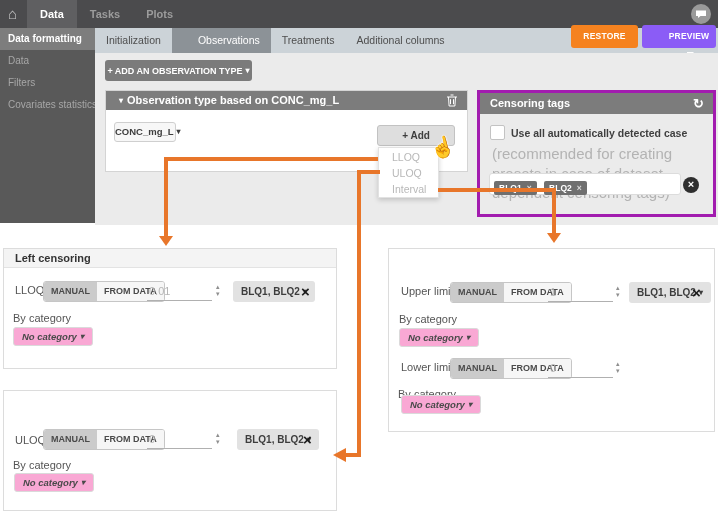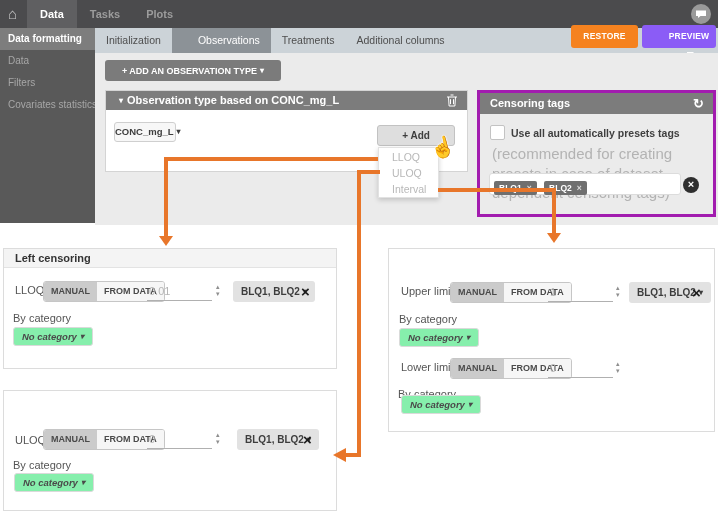--- a/index.html
+++ b/index.html
@@ -23,21 +23,21 @@
   
   .tabrow { left:95px; top:28px; width:623px; height:25px; background:#ccd3d8; display:flex; }
   .mtab { height:25px; line-height:25px; padding:0 11px; font-size:10.5px; color:#4e4e4e; }
   .mtab.active { background:#8c9297; color:#fff;padding-left:26px; }
   .btn-restore { left:571px; top:25px; width:67px; height:23px; background:#f5821f; border-radius:3px; color:#fff; font-size:8.5px; font-weight:bold; text-align:center; line-height:23px; letter-spacing:.2px; }
   .btn-preview { left:642px; top:25px; width:74px; height:23px; background:#8b5cf6; border-radius:3px; color:#fff; font-size:8.5px; font-weight:bold; text-align:center; line-height:23px; letter-spacing:.2px;padding-left:20px; }
   .btn-preview svg { vertical-align:-2px; margin-left:4px; }
 
   
   .maincontent { left:95px; top:53px; width:623px; height:172px; background:#ebebeb; }
-  .addobs { left:105px; top:60px; width:176px; height:21px; background:#7b7b7b; border-radius:3px; color:#fff; font-size:9px; font-weight:bold; line-height:21px; text-align:center; }
+  .addobs { left:105px; top:60px; width:147px; height:21px; background:#7b7b7b; border-radius:3px; color:#fff; font-size:9px; font-weight:bold; line-height:21px; text-align:center; }
 
   
   .dark-head { height:19px; background:#7c7c7c; color:#fff; font-size:11px; font-weight:bold; line-height:19px; padding-left:10px; position:relative; }
   .obs-panel { left:105px; top:90px; width:363px; height:82px; background:#fff; border:1px solid #d4d4d4; }
   .trash { position:absolute; right:9px; top:3px; }
   .conc-btn { left:8px; top:31px; width:62px; height:20px; background:#f7f7f7; border:1px solid #cfcfcf; border-radius:3px; font-size:9.5px; font-weight:bold; color:#3d3d3d; text-align:center; line-height:18px; }
   .addcens-btn { left:271px; top:34px; width:78px; height:21px; background:#dedede; border:1px solid #c2c2c2; border-radius:3px; font-size:10px; font-weight:bold; color:#3d3d3d; text-align:center; line-height:19px; }
 
   
   .tags-panel { left:477px; top:90px; width:239px; height:127px; background:#ebebeb; border:3px solid #a21caf; }
@@ -56,21 +56,21 @@
   .cpanel-head { height:19px; background:#f4f4f4; border-bottom:1px solid #e3e3e3; font-size:11px; font-weight:bold; color:#333; line-height:19px; padding-left:11px; }
   .rowlabel { font-size:11px; color:#555; }
   .seg { display:flex; border:1px solid #c6c6c6; border-radius:3px; overflow:hidden; height:21px; }
   .seg-btn { font-size:9px; font-weight:bold; color:#4a4a4a; line-height:19px; padding:0 7px; background:#f6f6f6; white-space:nowrap; }
   .seg-btn.sel { background:#cbcbcb; }
   .uinput { border:none; border-bottom:1px solid #b0b0b0; background:transparent; width:65px; height:19px; font-size:11px; color:#b5b5b5; font-family:inherit; padding:0 2px; }
   .spin { display:flex; flex-direction:column; color:#8f8f8f; font-size:7px; line-height:7px; }
   .spin span { cursor:default; }
   .blq-btn { background:#e2e2e2; border-radius:3px; height:21px; line-height:21px; padding:0 8px; font-size:10px; font-weight:bold; color:#3d3d3d; white-space:nowrap; }
   .xbtn { font-size:15px; font-weight:bold; color:#1c1c1c; line-height:14px; }
-  .cat-btn { background:#86efac; border:1px solid #dadada; border-radius:3px; height:19px; line-height:17px; padding:0 8px; font-size:9.5px; font-weight:bold; font-style:italic; color:#4a4a4a; white-space:nowrap; }
+  .cat-btn { background:#f9a8d4; border:1px solid #dadada; border-radius:3px; height:19px; line-height:17px; padding:0 8px; font-size:9.5px; font-weight:bold; font-style:italic; color:#4a4a4a; white-space:nowrap; }
   .caret { font-size:8px; margin-left:3px; vertical-align:1px; }
 
   
   .menu { background:#fff; border:1px solid #e2e2e2; box-shadow:0 2px 5px rgba(0,0,0,.18); z-index:20; }
   .menu-item { height:16px; line-height:16px; padding-left:13px; font-size:10.5px; color:#b8b8b8; }
   .sel-row { font-size:8.5px; color:#a3a3a3; padding:2px 4px; border-bottom:1px solid #efefef; white-space:nowrap; }
   .opt-row { height:17px; line-height:17px; padding-left:6px; font-size:10px; color:#a9a9a9; white-space:nowrap; }
   .opt-row .chk { color:#8c8c8c; font-size:10px; margin-right:4px; }
 
   .arrows { left:0; top:0; width:718px; height:516px; z-index:30; pointer-events:none; }
@@ -144,21 +144,21 @@
     <div class="menu-item">ULOQ</div>
     <div class="menu-item">Interval</div>
   </div>
 
   <div class="abs tags-panel">
     <div class="dark-head">
       <span>Censoring tags</span>
       <span class="refresh">↻</span>
     </div>
     <div class="abs checkbox"></div>
-    <div class="abs cb-label">Use all automatically presets tags</div>
+    <div class="abs cb-label">Use all automatically detected case</div>
     <div class="abs note">(recommended for creating presets in case of dataset dependent censoring tags)</div>
     <div class="abs taginput">
       <span class="pill"><span>BLQ1</span><span class="px">×</span></span>
       <span class="pill"><span>BLQ2</span><span class="px">×</span></span>
     </div>
     <div class="abs clear-circle"><span>×</span></div>
   </div>
 
   <div class="abs cpanel" style="left:3px; top:248px; width:334px; height:121px;">
     <div class="cpanel-head">Left censoring</div>

